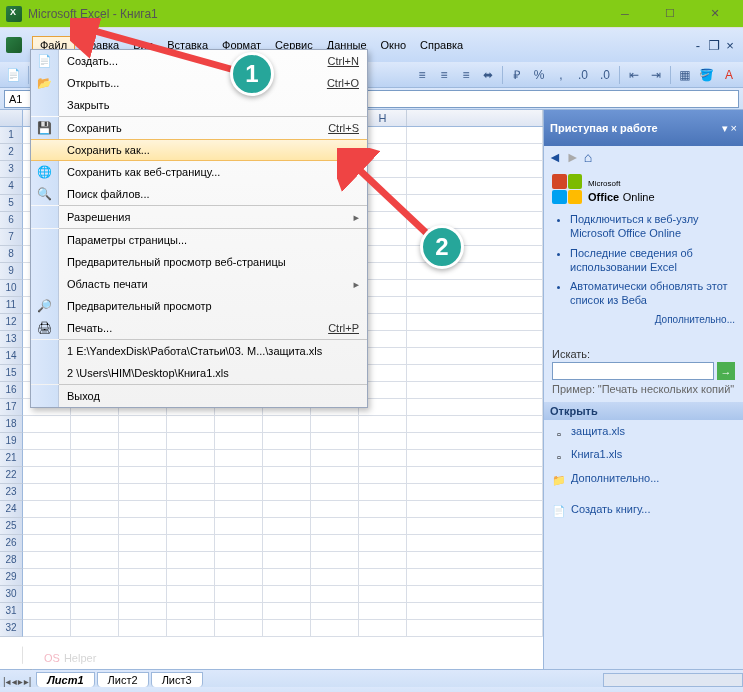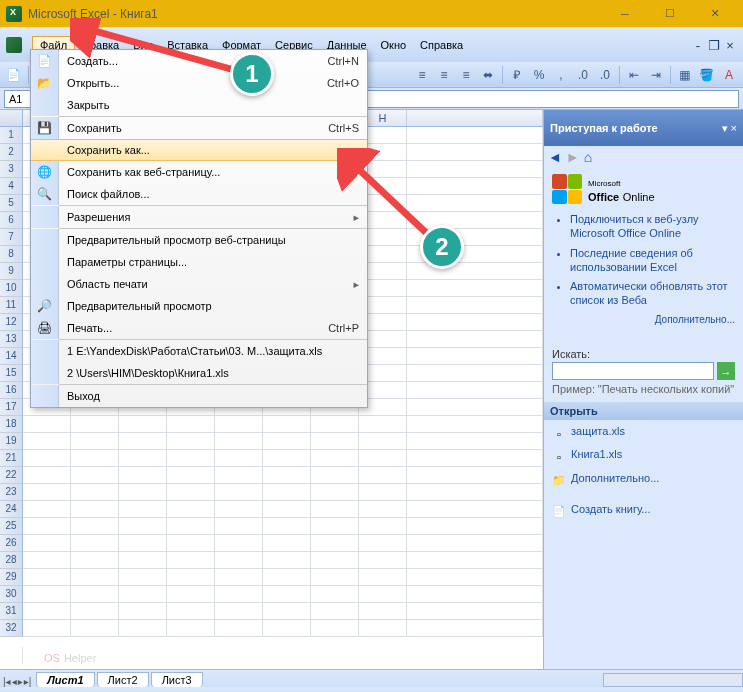--- a/index.html
+++ b/index.html
@@ -1,18 +1,18 @@
 <!DOCTYPE html>
 <html><head>
 <meta charset="utf-8">
 <style>
 * { box-sizing: border-box; margin: 0; padding: 0; font-family: Tahoma, Arial, sans-serif; font-size: 11px; }
 body { width: 743px; height: 692px; background: #fff; position: relative; overflow: hidden; }
 
-.titlebar { height: 28px; background: #eab308; display: flex; align-items: center; padding: 0 6px; border-bottom: 1px solid #ddd; text-align: center; }
+.titlebar { height: 28px; background: #84cc16; display: flex; align-items: center; padding: 0 6px; border-bottom: 1px solid #ddd; text-align: center; }
 .titlebar .app-icon { width: 16px; height: 16px; background: linear-gradient(135deg,#2a7e43,#1a5c2a); border-radius: 2px; margin-right: 6px; position: relative; }
 .titlebar .app-icon::after { content: "X"; color: #fff; font-size: 9px; font-weight: bold; position: absolute; top: 1px; left: 4px; }
 .title-text { font-size: 12px; color: #555; }
 .title-right { margin-left: auto; display: flex; gap: 1px; }
 .win-btn { width: 44px; height: 26px; display: flex; align-items: center; justify-content: center; color: #555; }
 
 .menubar { height: 22px; background: linear-gradient(#dce8fb,#c4d9f7); display: flex; align-items: center; padding: 17px 6px; position: relative; }
 .app-btn { width: 16px; height: 16px; background: linear-gradient(135deg,#2a7e43,#1a5c2a); border-radius: 2px; margin-right: 10px; }
 .menu-item { padding: 2px 7px; text-decoration: underline; text-decoration-color: transparent; color: #000; cursor: default; }
 .menu-item.active { background: #fff3da; border: 1px solid #e6a23c; }
@@ -43,21 +43,21 @@
 .row-h { width: 23px; background: linear-gradient(90deg,#e8eef8,#d2ddef); border-right: 1px solid #9db8dc; border-bottom: 1px solid #c4cedd; text-align: center; line-height: 16px; color: #3a5a8a; font-size: 10px; }
 .cell { width: 48px; border-right: 1px solid #d8dde6; border-bottom: 1px solid #d8dde6; }
 .cell.last { flex: 1; }
 
 .dropdown { position: absolute; top: 49px; left: 30px; width: 338px; background: linear-gradient(#fdfdfd,#f2f2f2); border: 1px solid #9aa7bd; z-index: 10; box-shadow: 2px 3px 6px rgba(0,0,0,0.25); }
 .dd-row { display: flex; align-items: center; height: 22px; padding-right: 8px; cursor: default; }
 .dd-row.highlighted { background: linear-gradient(#fff4da,#ffe7aa); border-top: 1px solid #f2bd60; border-bottom: 1px solid #f2bd60; }
 .dd-icon { width: 28px; height: 100%; display: flex; align-items: center; justify-content: center; background: linear-gradient(90deg,#dce8fb,#cfe0f7); border-right: 1px solid #bcc9dd; font-size: 12px; }
 .dd-row.highlighted .dd-icon { background: transparent; border: none; }
 .dd-label { flex: 1; padding-left: 8px; }
-.dd-short { color: #333; padding-left: 8px; }
+.dd-short { color: #333; padding-left: 8px; text-decoration: underline; }
 .dd-sep { height: 1px; background: #c8c8c8; margin-left: 28px; }
 .dd-sub { color: #666; padding-left: 4px; }
 
 .taskpane { width: 200px; background: #dce8fb; border-left: 1px solid #9db8dc; display: flex; flex-direction: column; }
 .tp-header { height: 36px; background: linear-gradient(#6d95d4,#4a74b8); color: #fff; display: flex; align-items: center; padding: 0 6px; font-weight: bold; }
 .tp-header .tp-close { margin-left: auto; display: flex; gap: 3px; align-items: center; font-weight: normal; }
 .tp-nav { height: 22px; display: flex; align-items: center; padding: 0 4px; gap: 4px; }
 .tp-nav span { font-size: 14px; color: #1c4f9c; }
 .tp-body { padding: 6px 8px; font-size: 11px; flex:1; overflow:hidden; }
 .office-logo { display: flex; align-items: center; gap: 6px; }
@@ -648,25 +648,25 @@
     </div>
     <div class="dd-sep"></div>
     <div class="dd-row">
       <div class="dd-icon"></div>
       <div class="dd-label">Разрешения</div>
       <div class="dd-sub">▸</div>
     </div>
     <div class="dd-sep"></div>
     <div class="dd-row">
       <div class="dd-icon"></div>
+      <div class="dd-label">Параметры страницы...</div>
+    </div>
+    <div class="dd-row">
+      <div class="dd-icon"></div>
       <div class="dd-label">Предварительный просмотр веб-страницы</div>
-    </div>
-    <div class="dd-row">
-      <div class="dd-icon"></div>
-      <div class="dd-label">Параметры страницы...</div>
     </div>
     <div class="dd-row">
       <div class="dd-icon"></div>
       <div class="dd-label">Область печати</div>
       <div class="dd-sub">▸</div>
     </div>
     <div class="dd-row">
       <div class="dd-icon">🔎</div>
       <div class="dd-label">Предварительный просмотр</div>
     </div>

